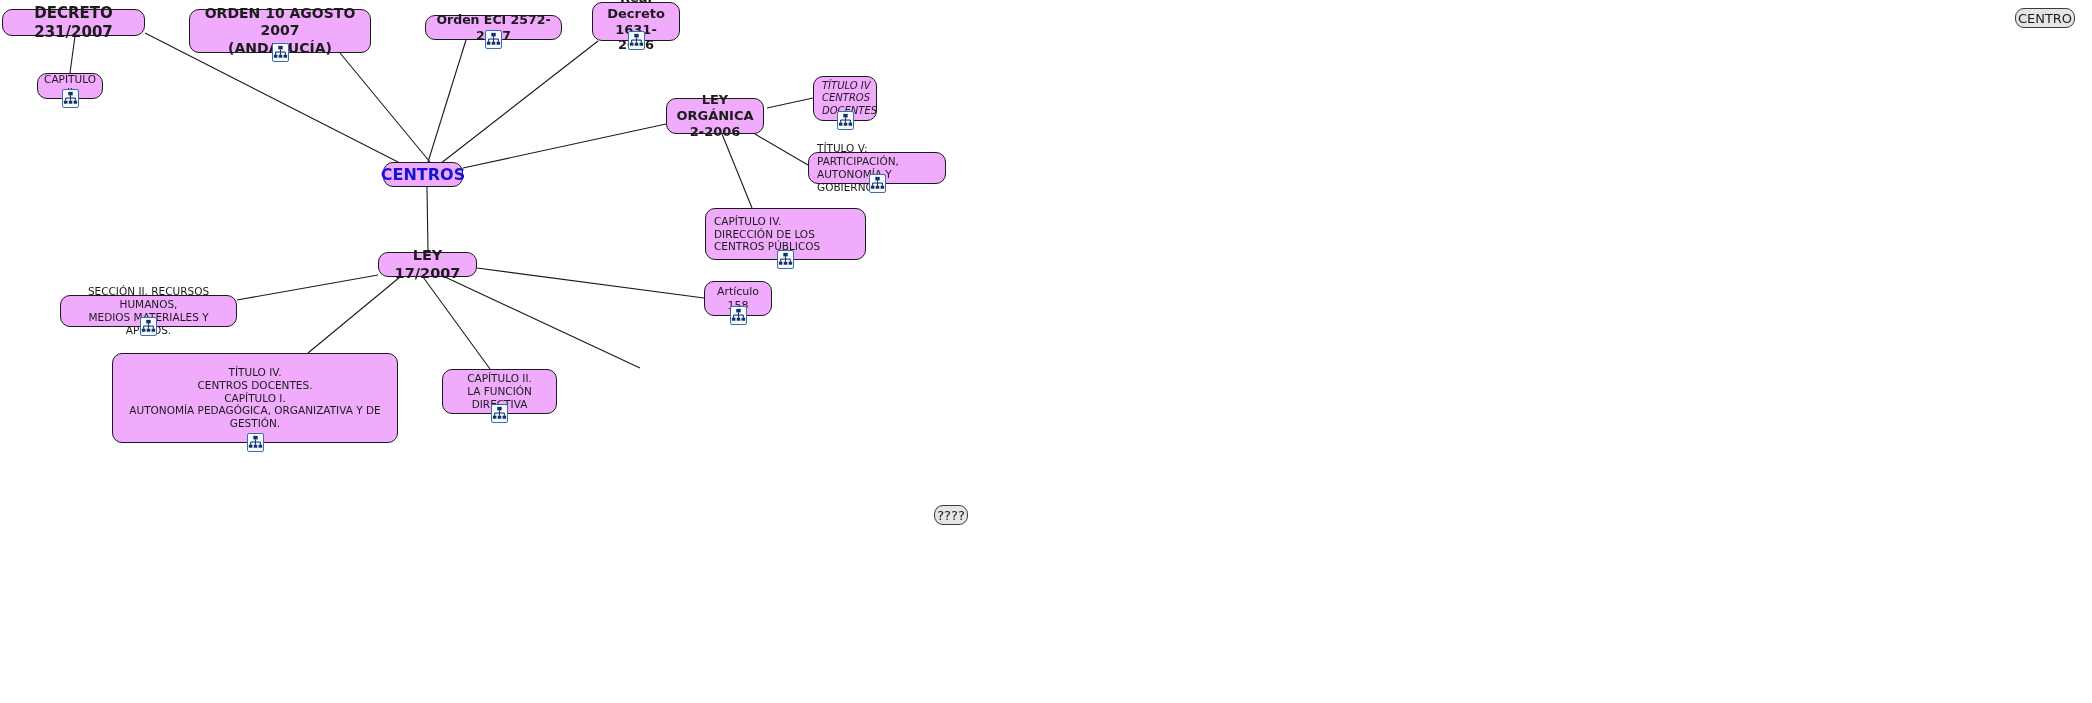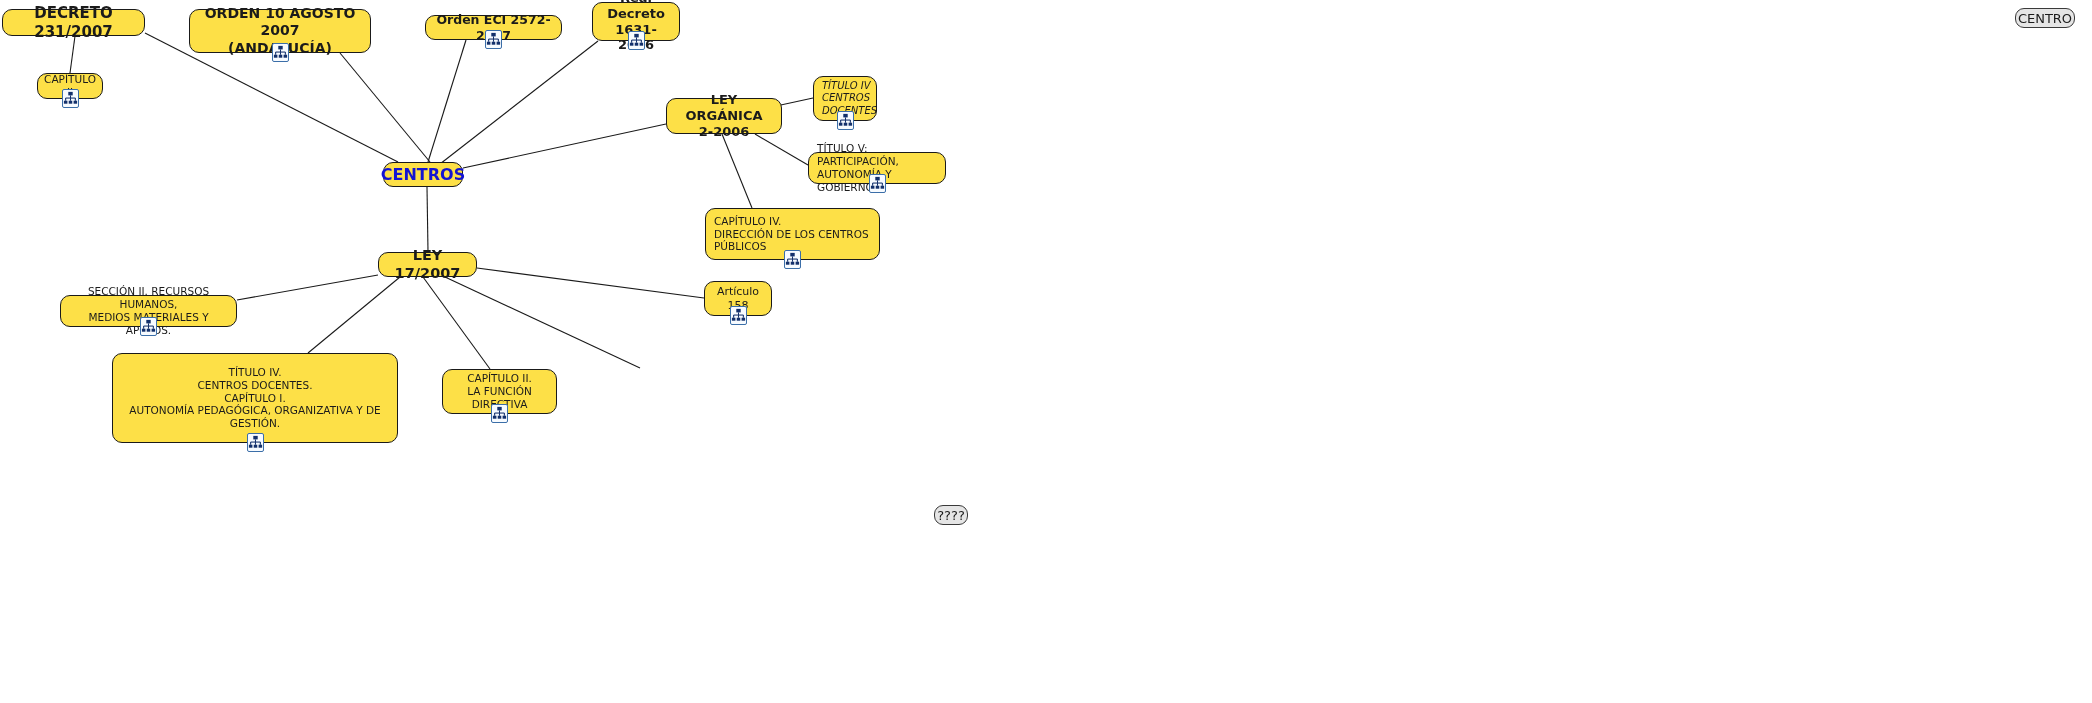--- a/index.html
+++ b/index.html
@@ -25,21 +25,21 @@
     position: absolute;
     left: 0;
     top: 0;
     width: 2092px;
     height: 703px;
     pointer-events: none;
   }
   .node {
     position: absolute;
     box-sizing: border-box;
-    background: #fde047;
+    background: #f0abfc;
     border: 1.4px solid #1a1a1a;
     border-radius: 10px;
     display: flex;
     align-items: center;
     justify-content: center;
     color: #1b1b1b;
     line-height: 1.22;
     text-align: center;
     white-space: pre-line;
     padding: 3px 8px;
@@ -148,21 +148,21 @@
           <line x1="8.5" y1="6" x2="8.5" y2="9" stroke="#13306b" stroke-width="1.2"></line>
           <line x1="3" y1="9" x2="14" y2="9" stroke="#13306b" stroke-width="1.2"></line>
           <line x1="3" y1="9" x2="3" y2="12" stroke="#13306b" stroke-width="1.2"></line>
           <line x1="8.5" y1="9" x2="8.5" y2="12" stroke="#13306b" stroke-width="1.2"></line>
           <line x1="14" y1="9" x2="14" y2="12" stroke="#13306b" stroke-width="1.2"></line>
           <rect x="1" y="12" width="4" height="3.4" fill="#13306b"></rect>
           <rect x="6.5" y="12" width="4" height="3.4" fill="#13306b"></rect>
           <rect x="12" y="12" width="4" height="3.4" fill="#13306b"></rect>
         </svg></span></div>
     <div class="node accent" style="left: 383px; top: 162px; width: 80px; height: 25px; font-size: 16px;"><span class="node-label">CENTROS</span></div>
-    <div class="node bold" style="left: 666px; top: 98px; width: 116px; height: 36px; font-size: 13px;"><span class="node-label">LEY ORGÁNICA
+    <div class="node bold" style="left: 666px; top: 98px; width: 98px; height: 36px; font-size: 13px;"><span class="node-label">LEY ORGÁNICA
 2-2006</span></div>
     <div class="node" style="left: 813px; top: 76px; width: 64px; height: 45px; font-size: 10px; justify-content: flex-start; text-align: left; font-style: italic;"><span class="node-label">TÍTULO IV
 CENTROS
 DOCENTES</span><span class="tree-icon"><svg viewBox="0 0 17 19">
           <rect x="6" y="2" width="5" height="4" fill="#13306b"></rect>
           <line x1="8.5" y1="6" x2="8.5" y2="9" stroke="#13306b" stroke-width="1.2"></line>
           <line x1="3" y1="9" x2="14" y2="9" stroke="#13306b" stroke-width="1.2"></line>
           <line x1="3" y1="9" x2="3" y2="12" stroke="#13306b" stroke-width="1.2"></line>
           <line x1="8.5" y1="9" x2="8.5" y2="12" stroke="#13306b" stroke-width="1.2"></line>
           <line x1="14" y1="9" x2="14" y2="12" stroke="#13306b" stroke-width="1.2"></line>
@@ -175,21 +175,21 @@
           <rect x="6" y="2" width="5" height="4" fill="#13306b"></rect>
           <line x1="8.5" y1="6" x2="8.5" y2="9" stroke="#13306b" stroke-width="1.2"></line>
           <line x1="3" y1="9" x2="14" y2="9" stroke="#13306b" stroke-width="1.2"></line>
           <line x1="3" y1="9" x2="3" y2="12" stroke="#13306b" stroke-width="1.2"></line>
           <line x1="8.5" y1="9" x2="8.5" y2="12" stroke="#13306b" stroke-width="1.2"></line>
           <line x1="14" y1="9" x2="14" y2="12" stroke="#13306b" stroke-width="1.2"></line>
           <rect x="1" y="12" width="4" height="3.4" fill="#13306b"></rect>
           <rect x="6.5" y="12" width="4" height="3.4" fill="#13306b"></rect>
           <rect x="12" y="12" width="4" height="3.4" fill="#13306b"></rect>
         </svg></span></div>
-    <div class="node" style="left: 705px; top: 208px; width: 175px; height: 52px; font-size: 10.5px; justify-content: flex-start; text-align: left;"><span class="node-label">CAPÍTULO IV.
+    <div class="node" style="left: 705px; top: 208px; width: 161px; height: 52px; font-size: 10.5px; justify-content: flex-start; text-align: left;"><span class="node-label">CAPÍTULO IV.
 DIRECCIÓN DE LOS CENTROS PÚBLICOS</span><span class="tree-icon"><svg viewBox="0 0 17 19">
           <rect x="6" y="2" width="5" height="4" fill="#13306b"></rect>
           <line x1="8.5" y1="6" x2="8.5" y2="9" stroke="#13306b" stroke-width="1.2"></line>
           <line x1="3" y1="9" x2="14" y2="9" stroke="#13306b" stroke-width="1.2"></line>
           <line x1="3" y1="9" x2="3" y2="12" stroke="#13306b" stroke-width="1.2"></line>
           <line x1="8.5" y1="9" x2="8.5" y2="12" stroke="#13306b" stroke-width="1.2"></line>
           <line x1="14" y1="9" x2="14" y2="12" stroke="#13306b" stroke-width="1.2"></line>
           <rect x="1" y="12" width="4" height="3.4" fill="#13306b"></rect>
           <rect x="6.5" y="12" width="4" height="3.4" fill="#13306b"></rect>
           <rect x="12" y="12" width="4" height="3.4" fill="#13306b"></rect>

